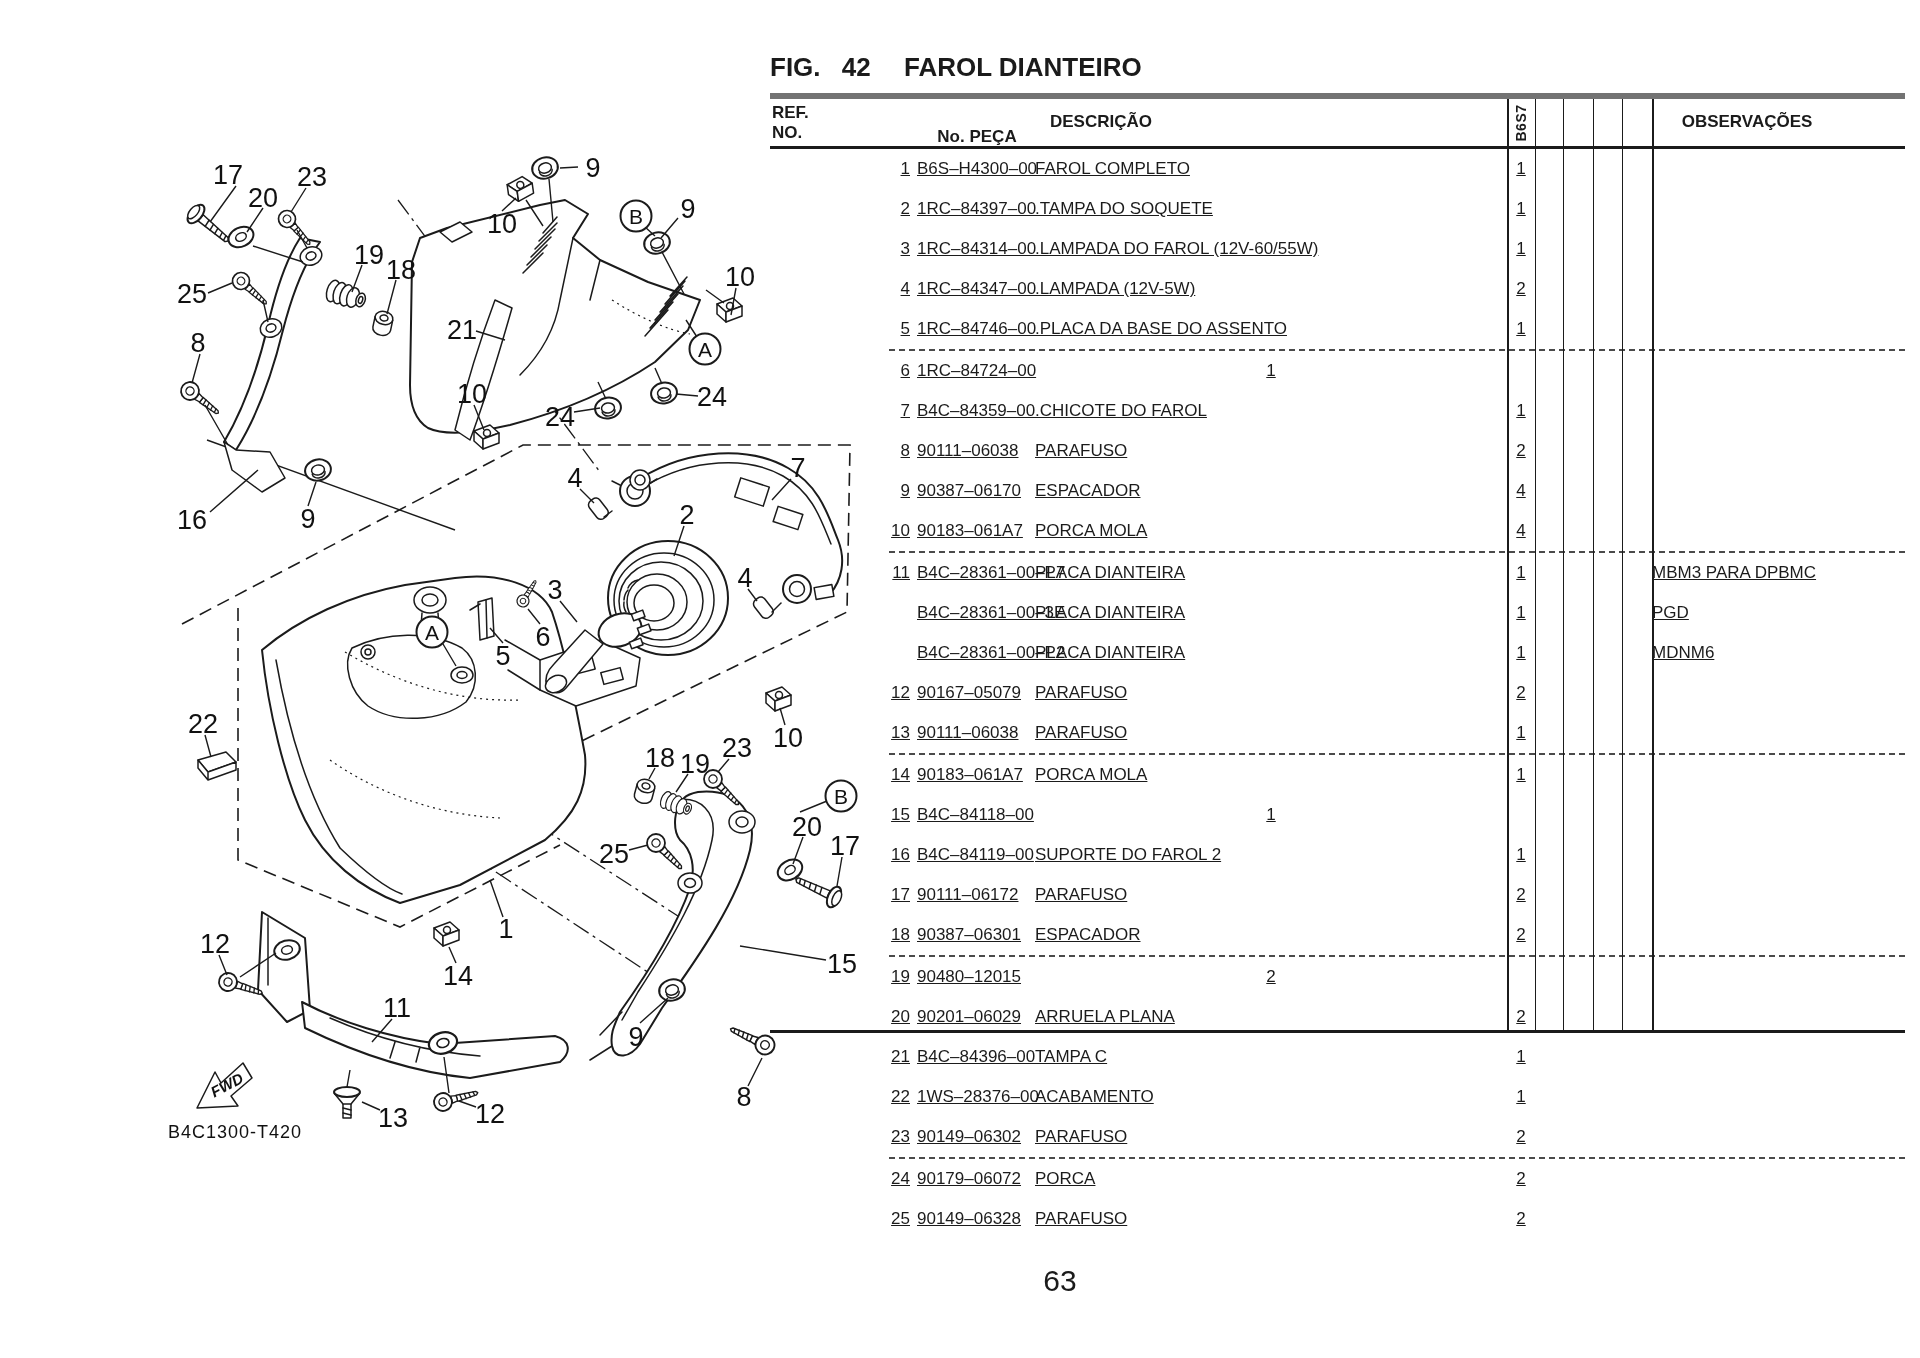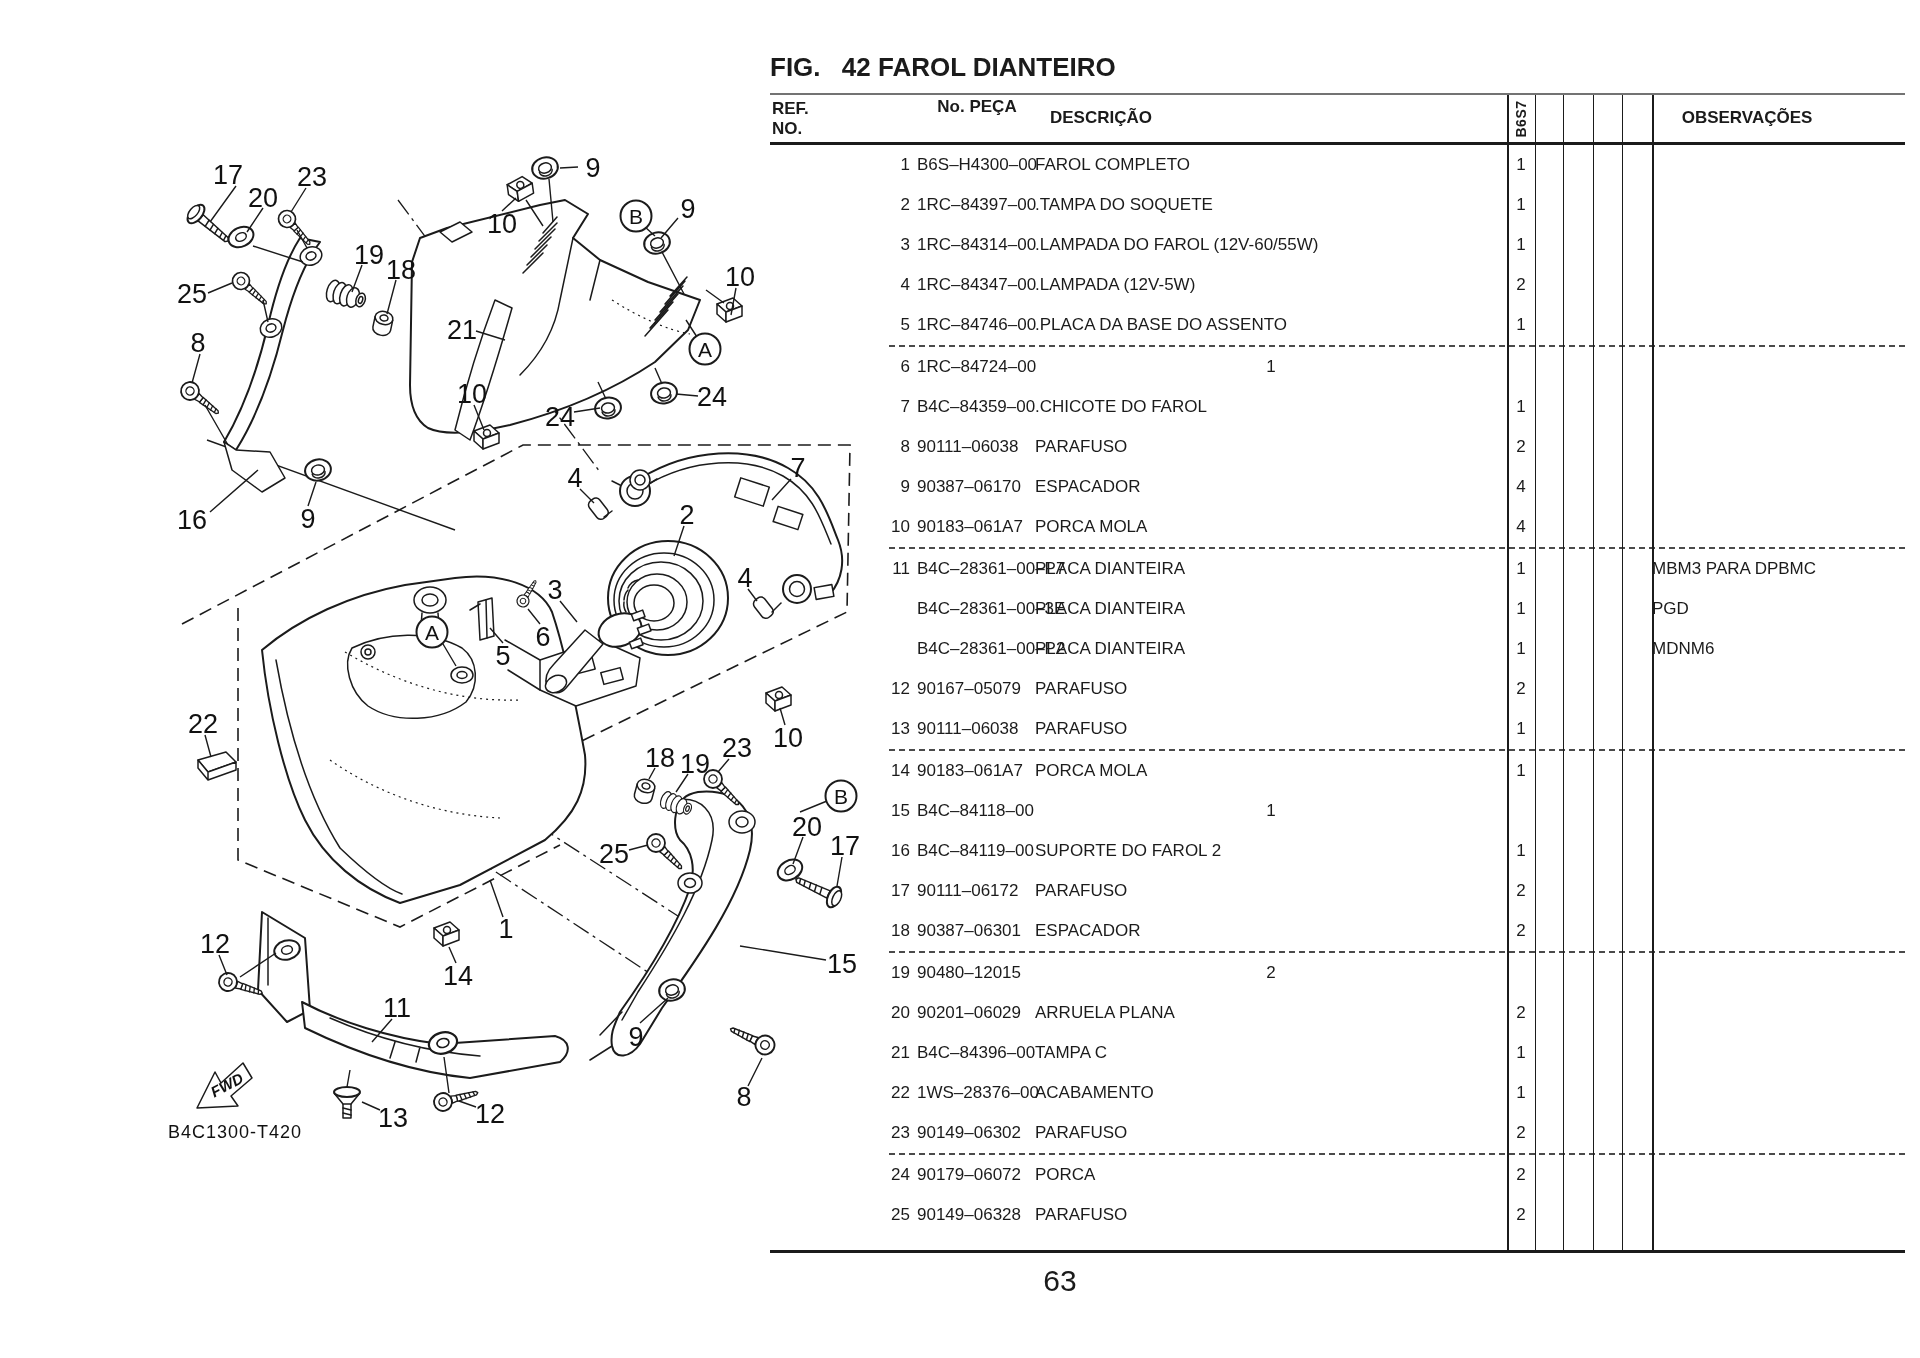--- a/index.html
+++ b/index.html
@@ -18,26 +18,26 @@
   .dash{stroke:#1b1b1b;stroke-width:1.6;fill:none;stroke-dasharray:13 7;}
   .chain{stroke:#1b1b1b;stroke-width:1.3;fill:none;stroke-dasharray:18 5 3 5;}
   .dot{stroke:#1b1b1b;stroke-width:1.2;fill:none;stroke-dasharray:2 4;}
   .callout{font-size:27px;fill:#111;}
   .letter{font-size:21px;fill:#111;}
   .figcode{font-size:18px;letter-spacing:1px;fill:#111;}
   .fwdtxt{font-size:15px;font-weight:bold;font-style:italic;fill:#111;}
 
   
   #fig-title{position:absolute;left:770px;top:52px;font-size:26px;font-weight:bold;white-space:nowrap;}
-  #fig-title .gap1{margin-left:14px;} #fig-title .gap2{}
-  #parts-table{position:absolute;left:770px;top:93px;width:1135px;height:1160px;box-sizing:border-box;
-     border-top:2px solid #737373;border-bottom:3px solid #1b1b1b;}
+  #fig-title .gap1{margin-left:14px;} #fig-title .gap2{margin-left:26px;}
+  #parts-table{position:absolute;left:770px;top:93px;width:1135px;height:940px;box-sizing:border-box;
+     border-top:6px solid #737373;border-bottom:3px solid #1b1b1b;text-decoration:underline;}
   .thead{position:relative;height:50px;border-bottom:3px solid #1b1b1b;box-sizing:border-box;font-weight:bold;}
   .h-ref{position:absolute;left:2px;top:4px;font-size:17px;line-height:20px;}
-  .h-part{position:absolute;left:148px;width:118px;top:2px;text-align:center;font-size:17px;}
+  .h-part{position:absolute;left:148px;width:118px;top:28px;text-align:center;font-size:17px;}
   .h-desc{position:absolute;left:280px;width:180px;top:13px;text-align:left;font-size:17px;}
   .h-model{position:absolute;left:737px;top:0;width:28px;height:48px;display:flex;align-items:center;justify-content:center;}
   .h-model span{transform:rotate(-90deg);font-size:14px;letter-spacing:.5px;}
   .h-obs{position:absolute;left:882px;width:190px;top:13px;text-align:center;font-size:17px;}
   .vline{position:absolute;top:0;bottom:0;background:#1b1b1b;}
   .v737{left:737px;width:2px;} .v765{left:765px;width:1px;} .v793{left:793px;width:1px;}
   .v823{left:823px;width:1px;} .v852{left:852px;width:1px;} .v882{left:882px;width:2px;}
   .sep{height:0;border-top:2px dashed #4a4a4a;margin-left:119px;}
   .row{display:grid;grid-template-columns:147px 118px 472px 28px 28px 30px 29px 30px 253px;height:40px;}
   .cell{font-size:17px;line-height:40px;white-space:nowrap;}

